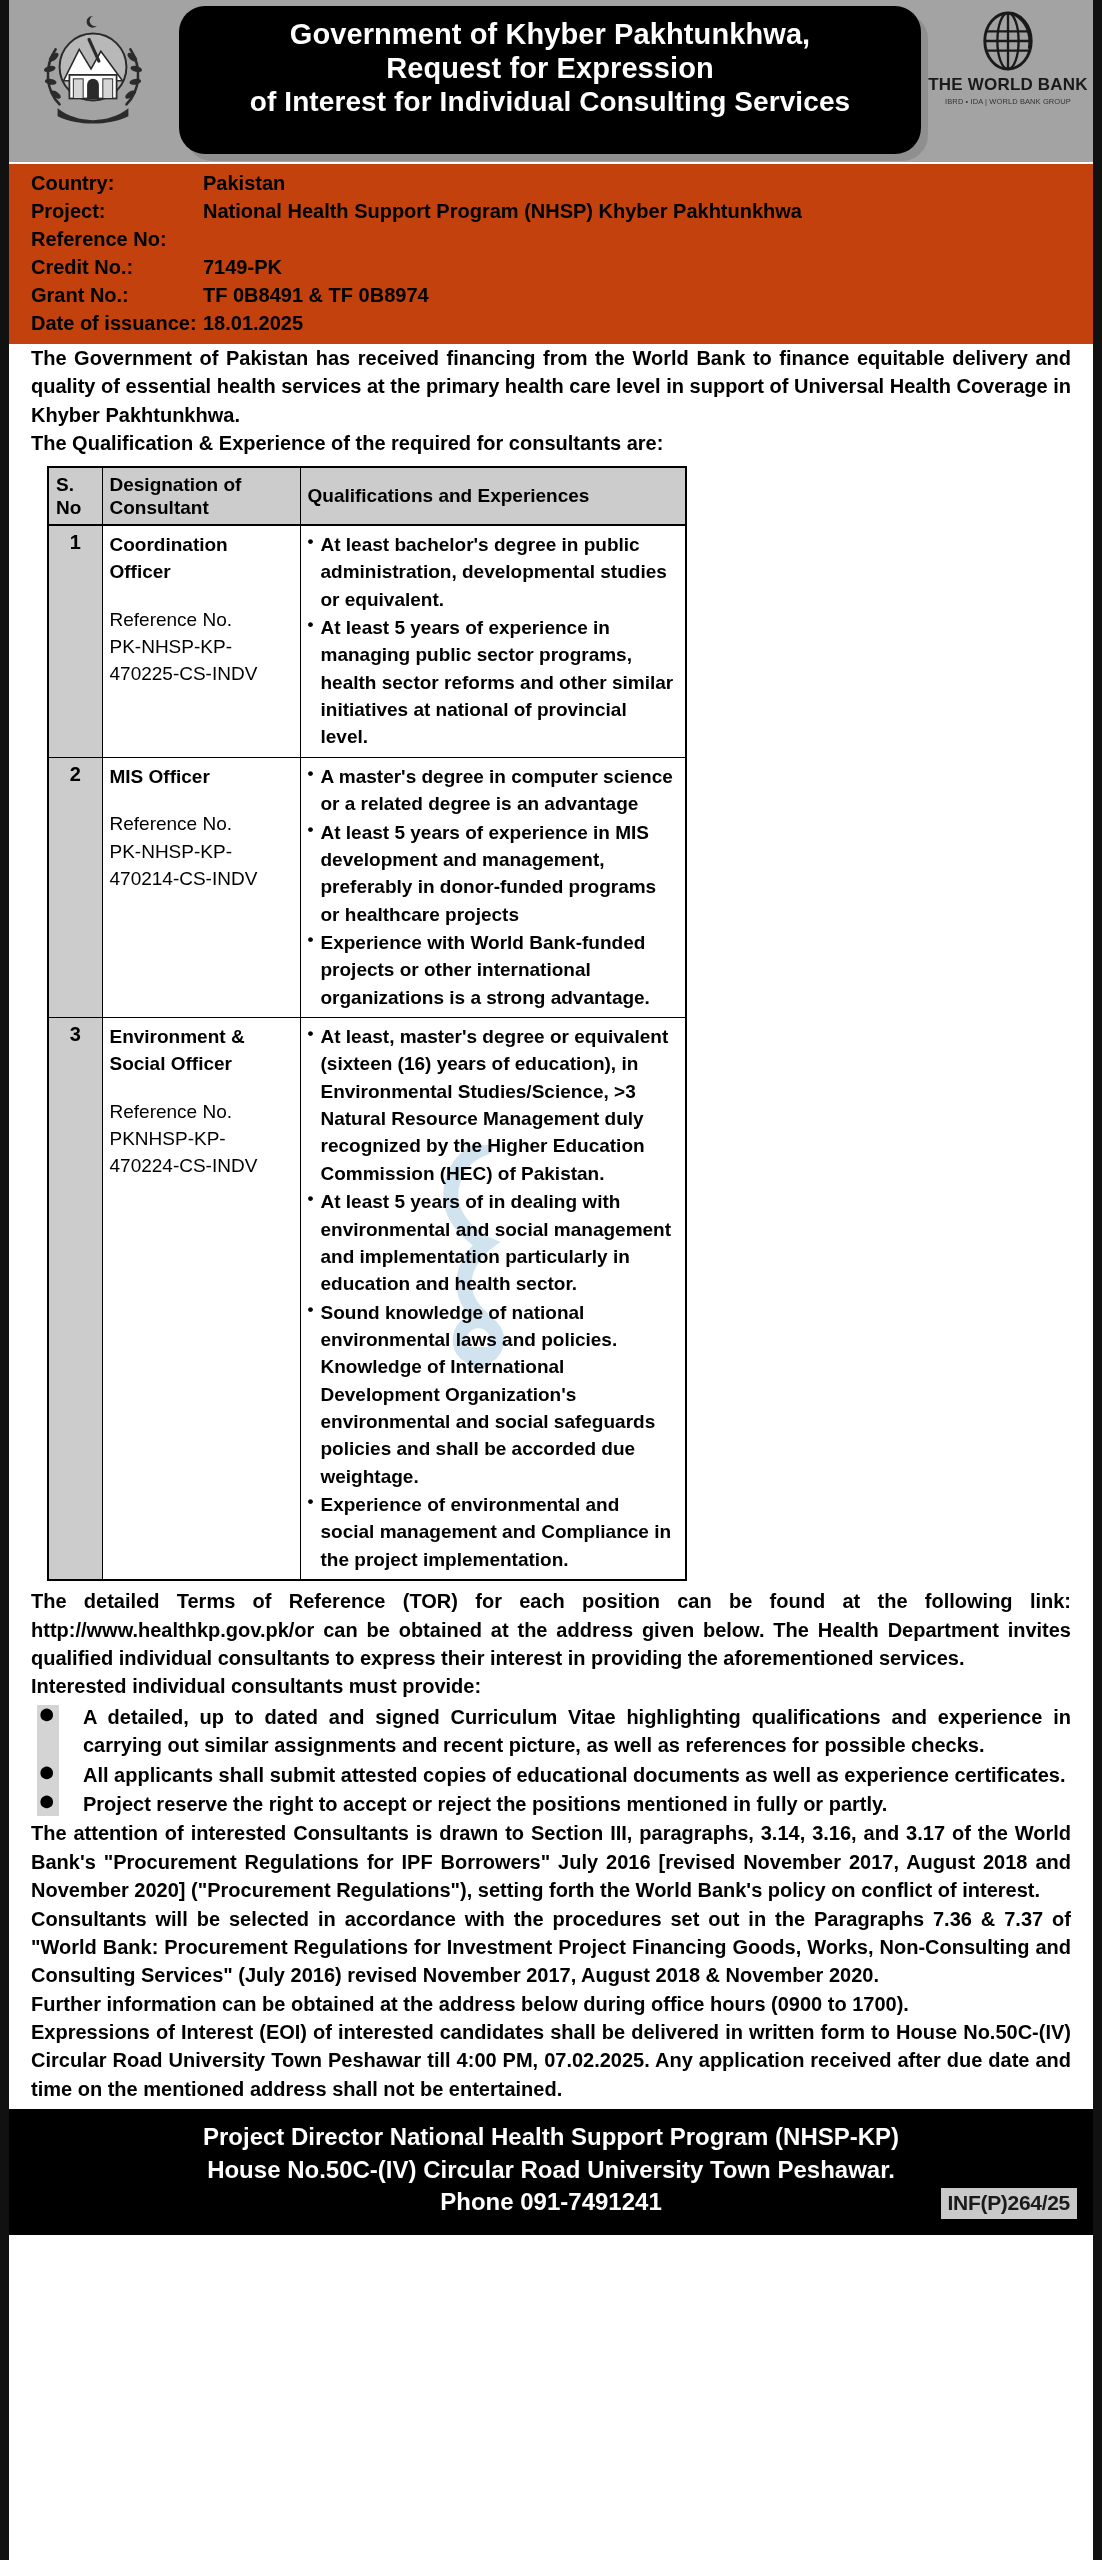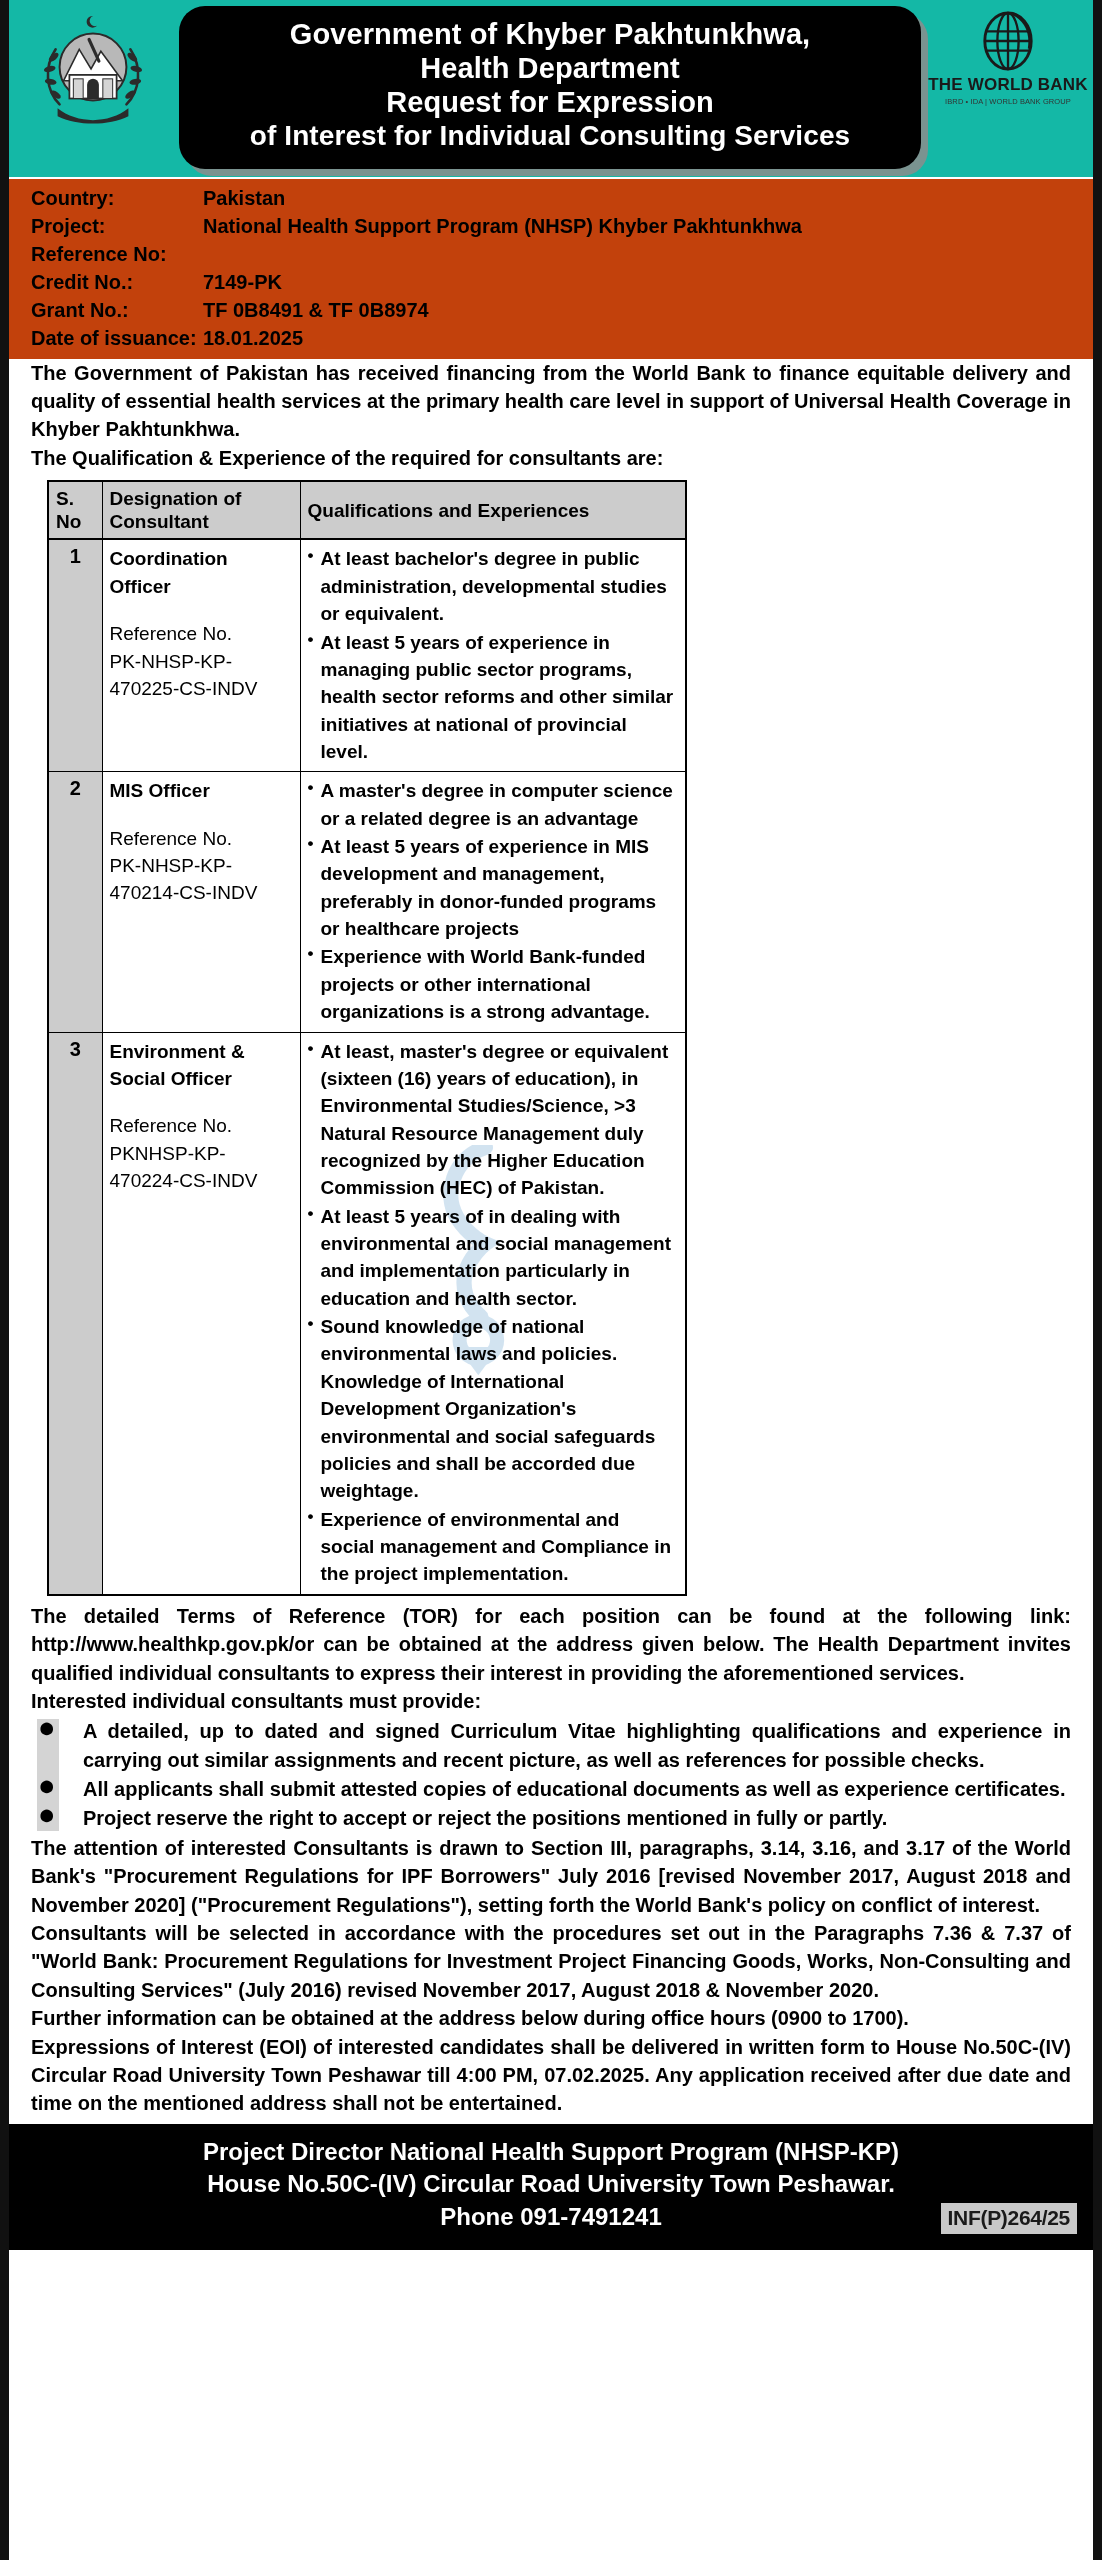--- a/index.html
+++ b/index.html
@@ -19,21 +19,21 @@
     border-right:9px solid #111;
     background:#ffffff;
     overflow:hidden;
   }
   
   .masthead{
     position:relative;
     display:flex;
     align-items:stretch;
     padding:6px 4px 8px 4px;
-    background:#14b8a6;
+    background:#a3a3a3;
   }
   .logo-box{
     flex:0 0 160px;
     display:flex;
     align-items:flex-start;
     justify-content:center;
     padding-top:4px;
   }
   .logo-box.right{flex:0 0 162px;}
   .kp-emblem{width:118px;height:118px;display:block;}
@@ -249,21 +249,20 @@
           <ellipse cx="103" cy="73" rx="6" ry="3" transform="rotate(-10 103 73)"></ellipse>
           <ellipse cx="98" cy="86" rx="6" ry="3" transform="rotate(-35 98 86)"></ellipse>
         </g>
         <path d="M24 100 C44 116 76 116 96 100 L96 108 C76 118 44 118 24 108 Z" fill="#2b2b2b"></path>
       </svg>
     </div>
 
     <div class="banner-wrap">
       <div class="banner">
         <div class="line">Government of Khyber Pakhtunkhwa,</div>
-        <div class="line">Health Department</div>
         <div class="line">Request for Expression</div>
         <div class="line wide">of Interest for Individual Consulting Services</div>
       </div>
     </div>
 
     <div class="logo-box right">
       <div class="wb-logo">
         <svg class="wb-globe" viewBox="0 0 60 64">
           <ellipse cx="30" cy="32" rx="24" ry="29" fill="none" stroke="#1a1a1a" stroke-width="3"></ellipse>
           <ellipse cx="30" cy="32" rx="11" ry="29" fill="none" stroke="#1a1a1a" stroke-width="2.4"></ellipse>

